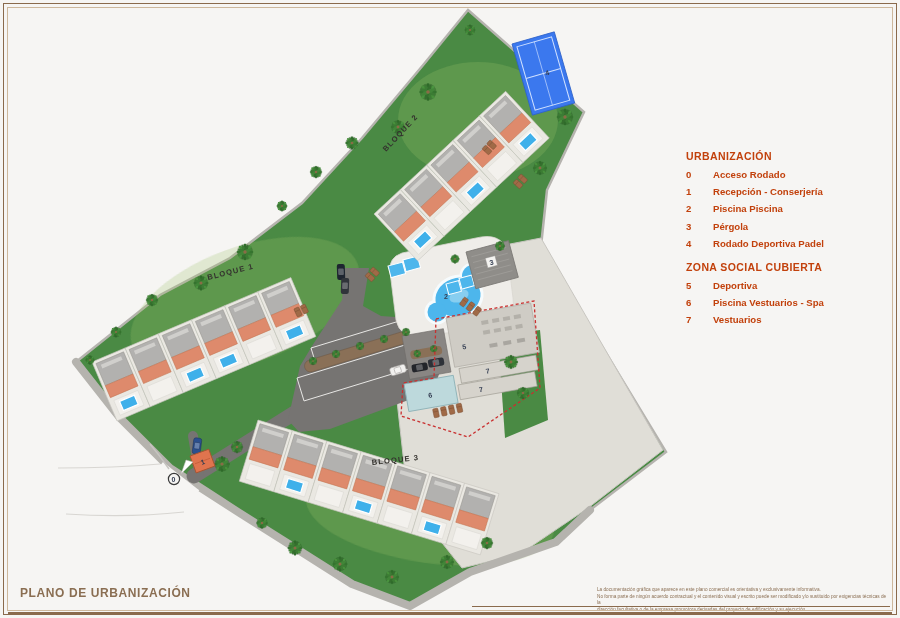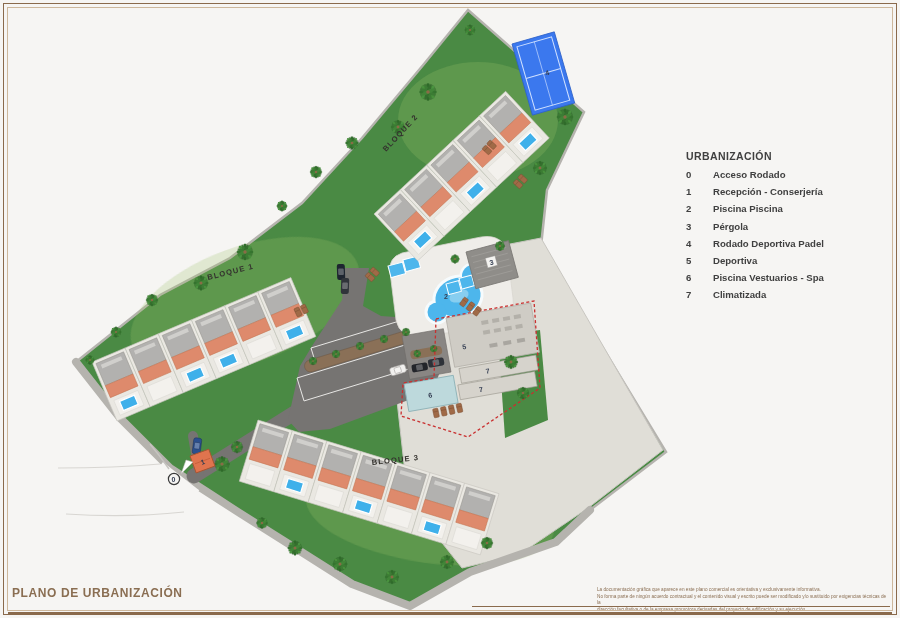--- a/index.html
+++ b/index.html
@@ -6,26 +6,26 @@
   body{width:900px;height:618px;background:#f6f5f3;font-family:"Liberation Sans",sans-serif;overflow:hidden;}
   #stage{position:relative;width:900px;height:618px;background:#f6f5f3;}
   svg{position:absolute;left:0;top:0;}
   svg text{font-family:"Liberation Sans",sans-serif;}
   .mk{font-size:7px;font-weight:bold;fill:#333d52;}
   .blklbl{font-size:7.6px;font-weight:bold;fill:#34322e;letter-spacing:1.1px;}
   .frame-outer{position:absolute;left:3px;top:3px;right:3px;bottom:3px;border:1.6px solid #8a6a4c;pointer-events:none;}
   .frame-inner{position:absolute;left:7px;top:7px;right:7px;bottom:7px;border:1px solid #cdb79c;pointer-events:none;}
   .bottom-bar{position:absolute;left:8px;right:8px;bottom:3px;height:3.5px;background:#8a6a4c;}
   .divider-line{position:absolute;left:472px;right:10px;top:606px;height:1px;background:#8a6a4c;}
-  .legend{position:absolute;left:686px;top:150px;width:200px;color:#404040;}
+  .legend{position:absolute;left:686px;top:150px;width:200px;color:#c2410c;}
   .legend-title{font-size:10.5px;font-weight:bold;letter-spacing:.4px;margin-bottom:7px;}
   .legend-title.second{margin-top:12px;}
   .legend-row{display:flex;margin-bottom:6.2px;font-size:9.6px;font-weight:bold;}
   .legend-row .num{width:27px;flex:none;}
-  .page-title{position:absolute;left:12px;top:586px;font-size:12px;font-weight:bold;color:#8a6e52;letter-spacing:.6px;}
+  .page-title{position:absolute;left:20px;top:586px;font-size:12px;font-weight:bold;color:#8a6e52;letter-spacing:.6px;}
   .disclaimer{position:absolute;left:597px;top:587px;width:294px;font-size:4.7px;line-height:1.4;color:#8a6e52;}
 </style>
 </head>
 <body>
 
 <div id="stage">
 
 <svg width="900" height="618" viewBox="0 0 900 618">
   <defs>
     <g id="palm">
@@ -293,31 +293,32 @@
       <span class="lbl">Piscina Piscina</span>
     </div>
     <div class="legend-row">
       <span class="num">3</span>
       <span class="lbl">Pérgola</span>
     </div>
     <div class="legend-row">
       <span class="num">4</span>
       <span class="lbl">Rodado Deportiva Padel</span>
     </div>
+    <div class="legend-title second">ZONA SOCIAL CUBIERTA</div>
     <div class="legend-row">
       <span class="num">5</span>
       <span class="lbl">Deportiva</span>
     </div>
     <div class="legend-row">
       <span class="num">6</span>
       <span class="lbl">Piscina Vestuarios - Spa</span>
     </div>
     <div class="legend-row">
       <span class="num">7</span>
-      <span class="lbl">Climatizada</span>
+      <span class="lbl">Vestuarios</span>
     </div>
   </div>
 
   <div class="page-title">PLANO DE URBANIZACIÓN</div>
 
   <div class="disclaimer">
     <div>La documentación gráfica que aparece en este plano comercial es orientativa y exclusivamente informativa.</div>
     <div>No forma parte de ningún acuerdo contractual y el contenido visual y escrito puede ser modificado y/o sustituido por exigencias técnicas de la</div>
     <div>dirección facultativa o de la empresa promotora derivadas del proyecto de edificación y su ejecución.</div>
   </div>

